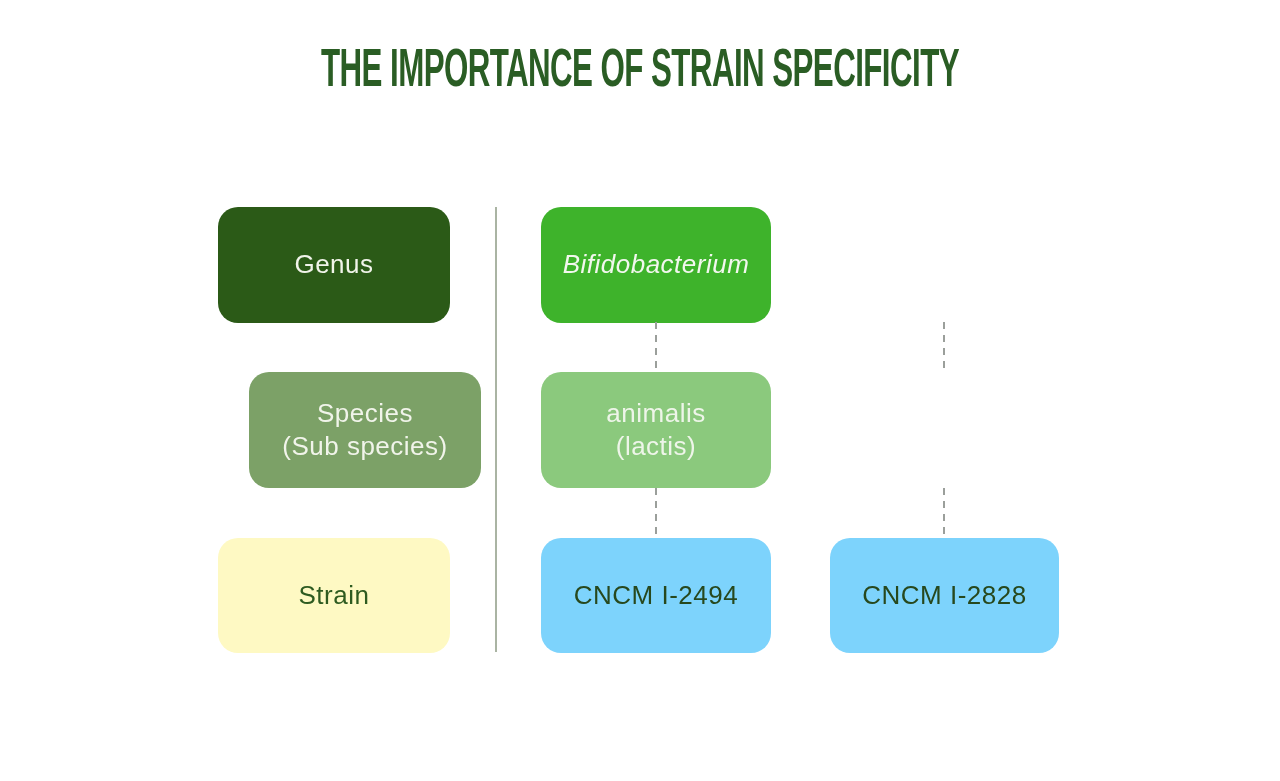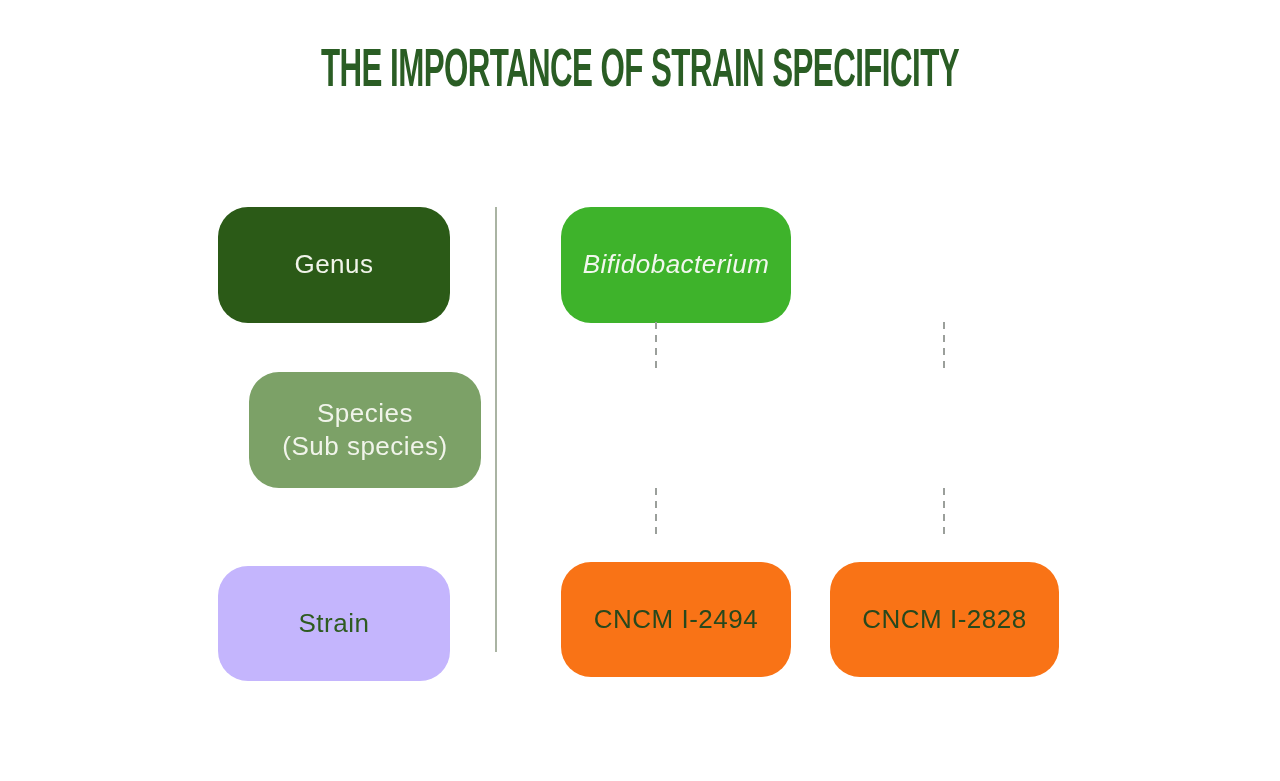--- a/index.html
+++ b/index.html
@@ -38,47 +38,47 @@
     left: 495px;
     top: 207px;
     width: 2px;
     height: 445px;
     background: #aab4a3;
   }
 
   
   .box {
     position: absolute;
-    border-radius: 30px;
+    border-radius: 20px;
     display: flex;
     align-items: center;
     justify-content: center;
     text-align: center;
     font-size: 26px;
     line-height: 1.28;
     letter-spacing: 0.5px;
   }
   .box-label { white-space: pre-line; }
 
   
   .c1 { left: 218px; width: 232px; }
-  .c2 { left: 561px; width: 230px; justify-content: center; }
+  .c2 { left: 541px; width: 230px; justify-content: center; }
   .c3 { left: 830px; width: 229px; }
   
   .r1 { top: 207px; height: 116px; }
   .r2 { top: 372px; height: 116px; }
   .r3 { top: 538px; height: 115px; }
 
   
   .legend-genus   { background: #2b5a17; color: #f1f4ea; }
   .legend-species { background: #7ca167; color: #f1f4ea; margin-left: 31px; }
-  .legend-strain  { background: #c4b5fd; color: #2e5b20; margin-top: 28px; }
+  .legend-strain  { background: #fef9c3; color: #2e5b20; }
   .fill-genus     { background: #3eb32b; color: #f2f7ee; }
   .fill-species   { background: #8bc97d; color: #eef5e9; }
-  .fill-strain    { background: #f97316; color: #27481d; margin-top: 24px; }
+  .fill-strain    { background: #7dd3fc; color: #27481d; }
 
   .italic { font-style: italic; }
 
   
   .conn {
     position: absolute;
     width: 2px;
     background: repeating-linear-gradient(
       to bottom,
       #9b9f9b 0px, #9b9f9b 7px,
@@ -107,20 +107,24 @@
 (Sub species)</span>
   </div>
   <div class="box c1 r3 legend-strain">
     <span class="box-label">Strain</span>
   </div>
 
   <div class="box c2 r1 fill-genus">
     <span class="box-label italic">Bifidobacterium</span>
   </div>
   <div class="conn conn-c2 conn-a"></div>
+  <div class="box c2 r2 fill-species">
+    <span class="box-label">animalis
+(lactis)</span>
+  </div>
   <div class="conn conn-c2 conn-b"></div>
   <div class="box c2 r3 fill-strain">
     <span class="box-label">CNCM I-2494</span>
   </div>
 
   <div class="conn conn-c3 conn-a"></div>
   <div class="conn conn-c3 conn-b"></div>
   <div class="box c3 r3 fill-strain">
     <span class="box-label">CNCM I-2828</span>
   </div>

